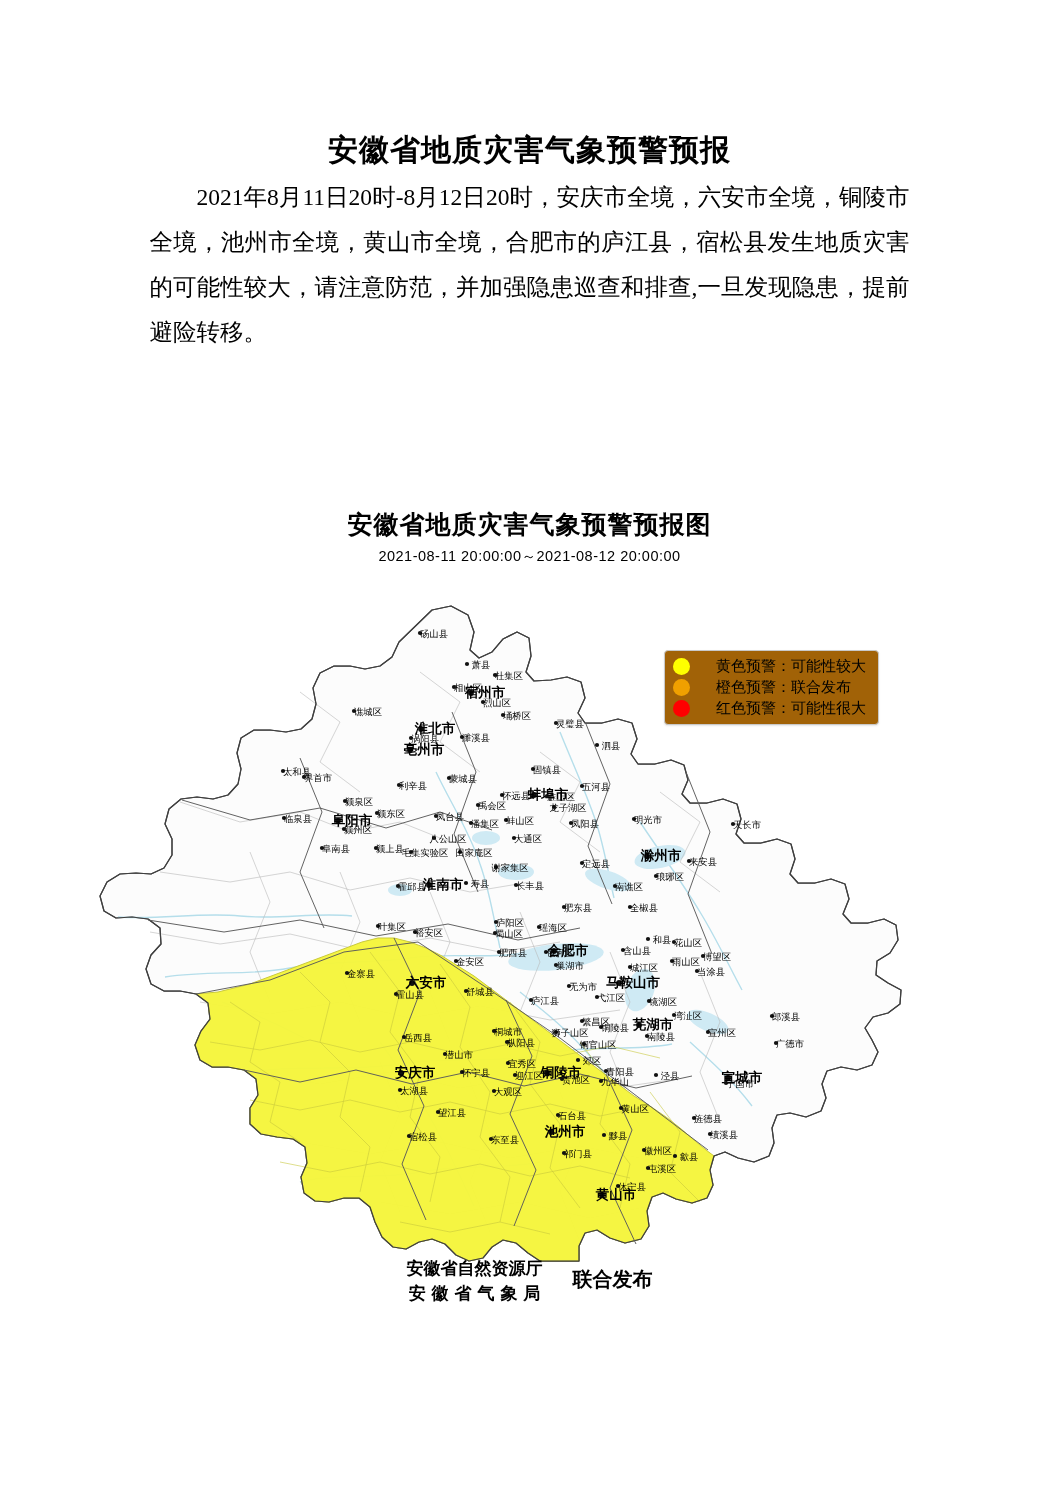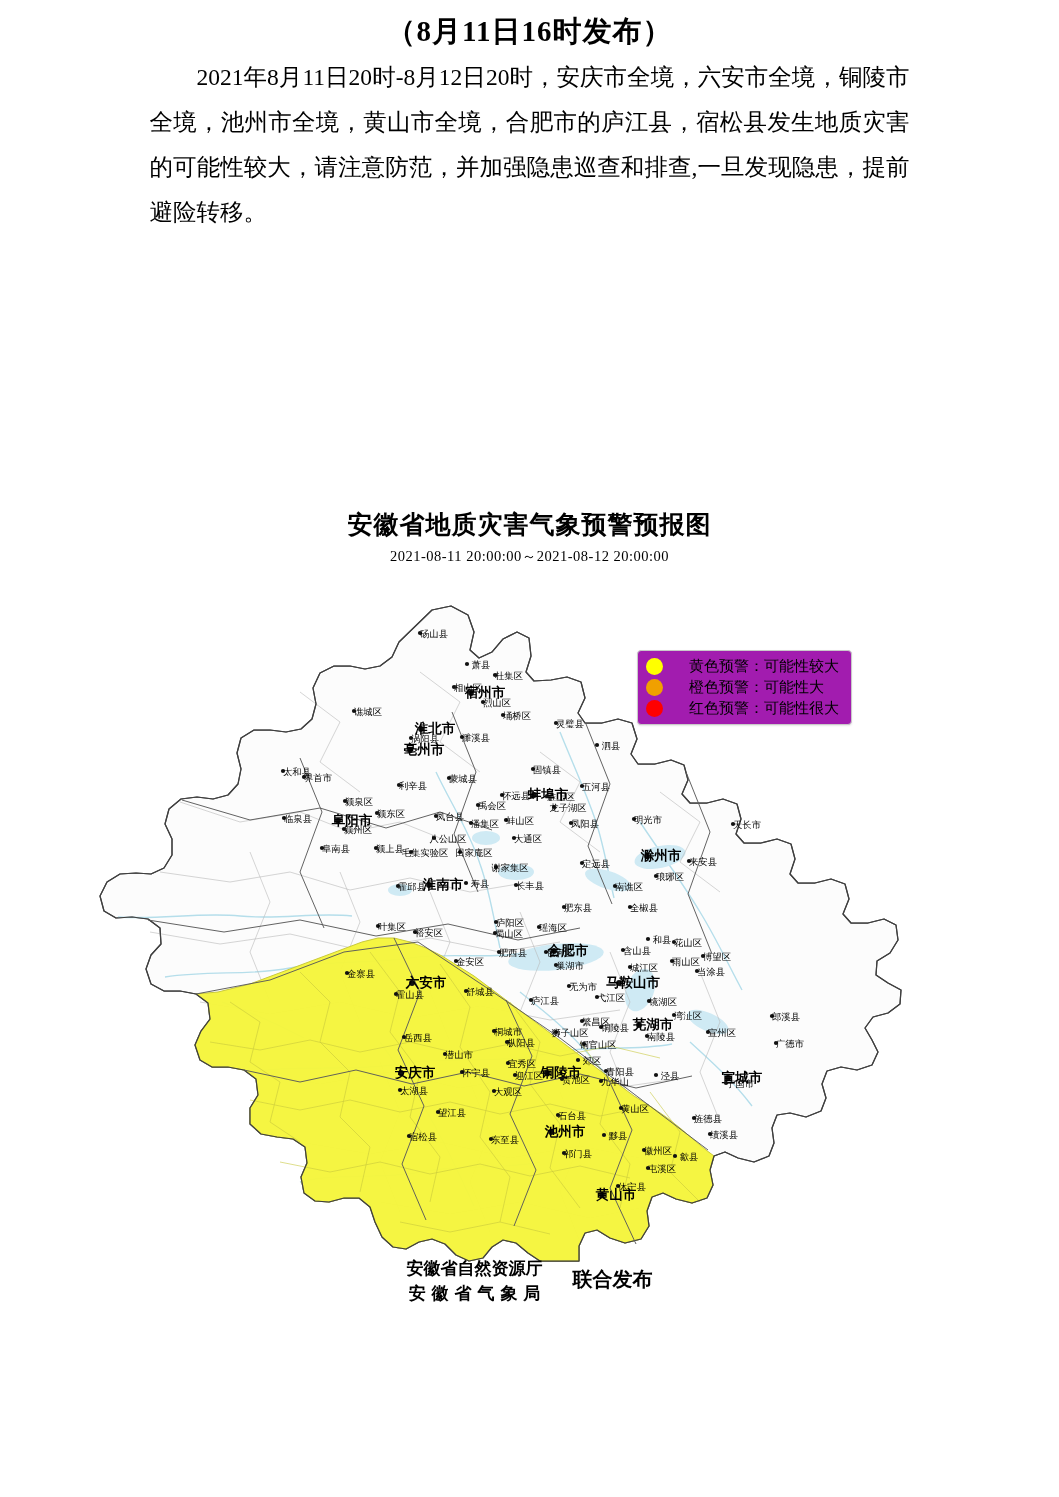--- a/index.html
+++ b/index.html
@@ -57,43 +57,43 @@
   .fig-title {
     text-align: center;
     font-size: 25px;
     font-weight: bold;
     font-family: Liberation Mono, monospace;
     letter-spacing: 1px;
   }
   .fig-sub {
     text-align: center;
     font-size: 14.5px;
-    font-family: Liberation Serif, serif;
+    font-family: Liberation Sans, sans-serif;
     margin-top: 6px;
     letter-spacing: 0.5px;
   }
 
   .map-area {
     position: relative;
     width: 1059px;
     height: 690px;
     margin-top: 6px;
   }
   .map-svg {
     position: absolute;
     left: 0;
     top: 0;
   }
 
   
   .legend {
     position: absolute;
-    left: 637px;
+    left: 664px;
     top: 78px;
-    background: #a21caf;
+    background: #a16207;
     border: 1px solid #c9c9c9;
     border-radius: 4px;
     padding: 5px 12px 5px 8px;
     box-shadow: 0 1px 2px rgba(0,0,0,0.10);
   }
   .legend-row {
     display: flex;
     align-items: center;
     height: 21px;
     white-space: nowrap;
@@ -147,21 +147,21 @@
     font-family: "DejaVu Sans", "Liberation Sans", sans-serif;
     font-size: 9.3px;
     fill: #000;
   }
   circle.pt { fill: #111; }
 </style>
 </head>
 <body>
 
 <div class="doc">
-  <div class="title-2">（8月11日16时发布）</div>
+  <div class="title-1">安徽省地质灾害气象预警预报</div>
   <p class="para body">2021年8月11日20时-8月12日20时，安庆市全境，六安市全境，铜陵市全境，池州市全境，黄山市全境，合肥市的庐江县，宿松县发生地质灾害的可能性较大，请注意防范，并加强隐患巡查和排查,一旦发现隐患，提前避险转移。</p>
 </div>
 
 <div class="figure">
   <div class="fig-title">安徽省地质灾害气象预警预报图</div>
   <div class="fig-sub">2021-08-11 20:00:00～2021-08-12 20:00:00</div>
 
   <div class="map-area">
 
     <svg class="map-svg" width="1059" height="690" viewBox="0 0 1059 690">
@@ -769,21 +769,21 @@
       </g>
     </svg>
 
     <div class="legend">
       <div class="legend-row">
         <span class="legend-dot" style="background:#ffff00;"></span>
         <span class="legend-label">黄色预警：可能性较大</span>
       </div>
       <div class="legend-row">
         <span class="legend-dot" style="background:#f0a000;"></span>
-        <span class="legend-label">橙色预警：可能性大</span>
+        <span class="legend-label">橙色预警：联合发布</span>
       </div>
       <div class="legend-row">
         <span class="legend-dot" style="background:#ff0000;"></span>
         <span class="legend-label">红色预警：可能性很大</span>
       </div>
     </div>
   </div>
 </div>
 
 <div class="footer">

